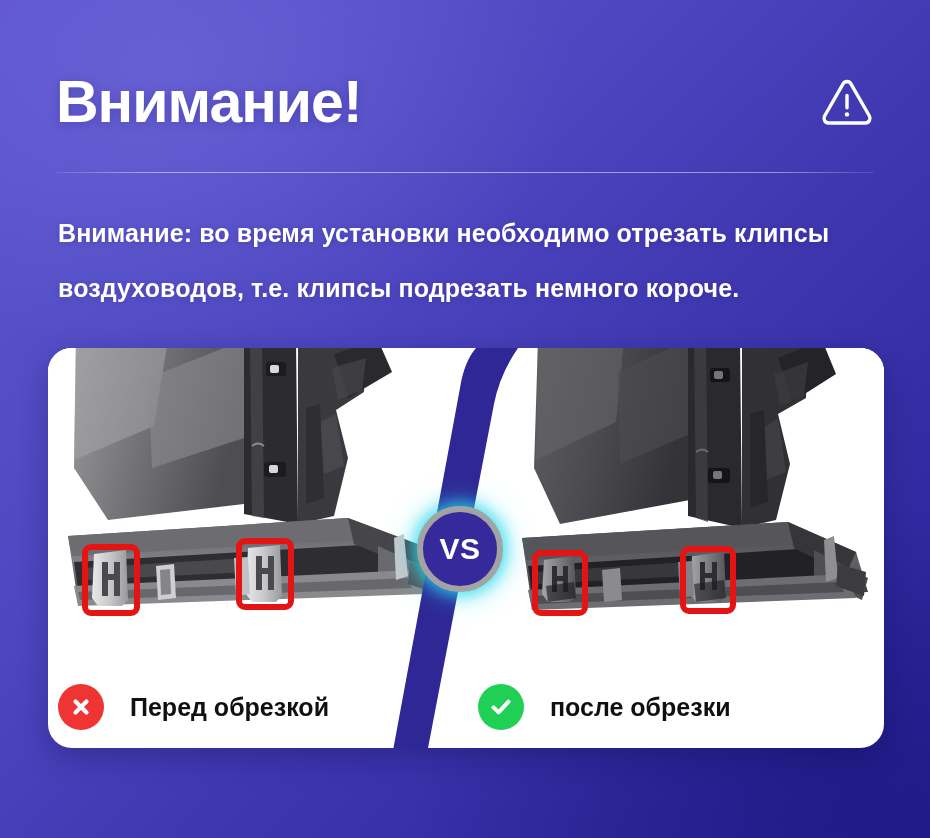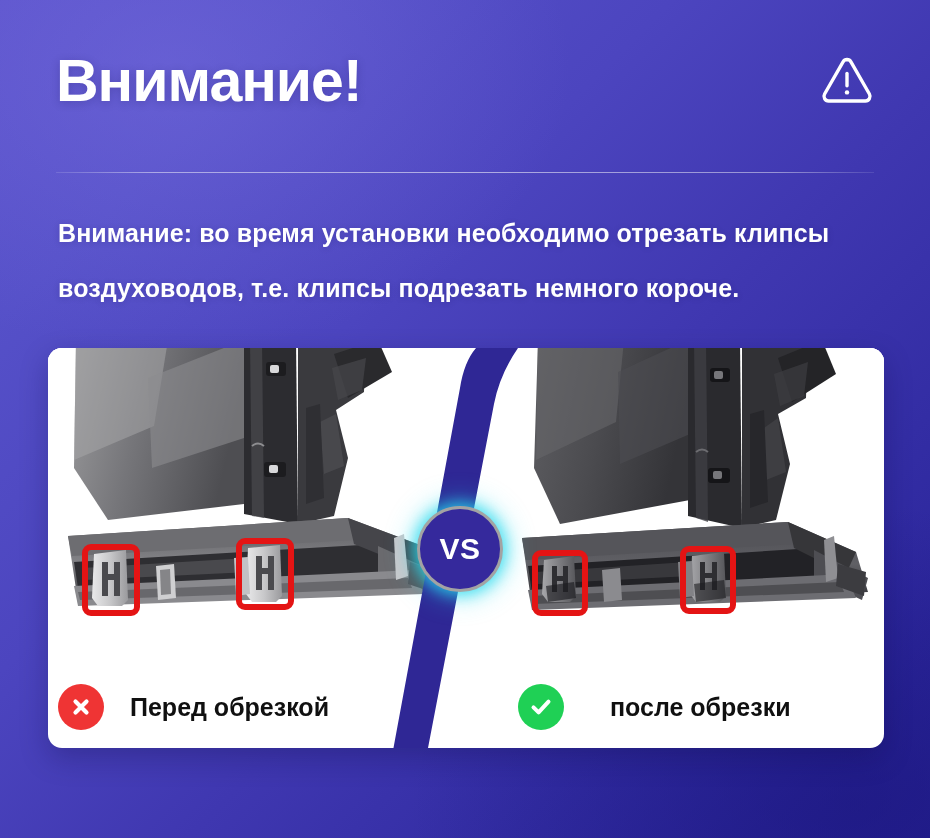--- a/index.html
+++ b/index.html
@@ -41,21 +41,21 @@
   }
 
   
   #header {
     position: absolute;
     left: 0; right: 0;
     top: 52px;
     height: 100px;
     padding: 0 55px 0 56px;
     display: flex;
-    align-items: flex-start;
+    align-items: center;
     justify-content: space-between;
   }
 
   #page-title {
     color: #ffffff;
     font-size: 59px;
     font-weight: 700;
     letter-spacing: -1px;
     line-height: 1;
     white-space: nowrap;
@@ -94,21 +94,21 @@
   }
 
   
   #compare-card {
     position: absolute;
     left: 48px;
     top: 348px;
     width: 836px;
     height: 400px;
     background: #ffffff;
-    border-radius: 14px;
+    border-radius: 24px;
     overflow: hidden;
     box-shadow: 0 10px 28px rgba(16,10,70,0.28);
   }
 
   
   .photo-pane {
     position: absolute;
     top: 0;
     height: 318px;
     overflow: hidden;
@@ -127,21 +127,21 @@
 
   
   #vs-badge {
     position: absolute;
     left: 417px;
     top: 506px;
     width: 86px;
     height: 86px;
     border-radius: 50%;
     background: #35299c;
-    border: 3px solid #a3a3a3;
+    border: 6px solid #a3a3a3;
     display: flex;
     align-items: center;
     justify-content: center;
     color: #ffffff;
     font-size: 30px;
     font-weight: 700;
     letter-spacing: 0.5px;
     box-shadow: 0 0 14px 3px rgba(37,217,238,0.75),
                 0 0 26px 7px rgba(37,217,238,0.35);
     z-index: 6;
@@ -150,21 +150,21 @@
   
   .caption {
     position: absolute;
     bottom: 0;
     height: 82px;
     display: flex;
     align-items: center;
     z-index: 4;
   }
   #caption-before { left: 0;   width: 430px; padding-left: 2px; }
-  #caption-after  { left: 452px; width: 406px; padding-left: 18px; gap: 20px; }
+  #caption-after  { left: 412px; width: 406px; padding-left: 18px; }
 
   .badge-circle {
     width: 46px;
     height: 46px;
     border-radius: 50%;
     flex: 0 0 46px;
     display: flex;
     align-items: center;
     justify-content: center;
   }

